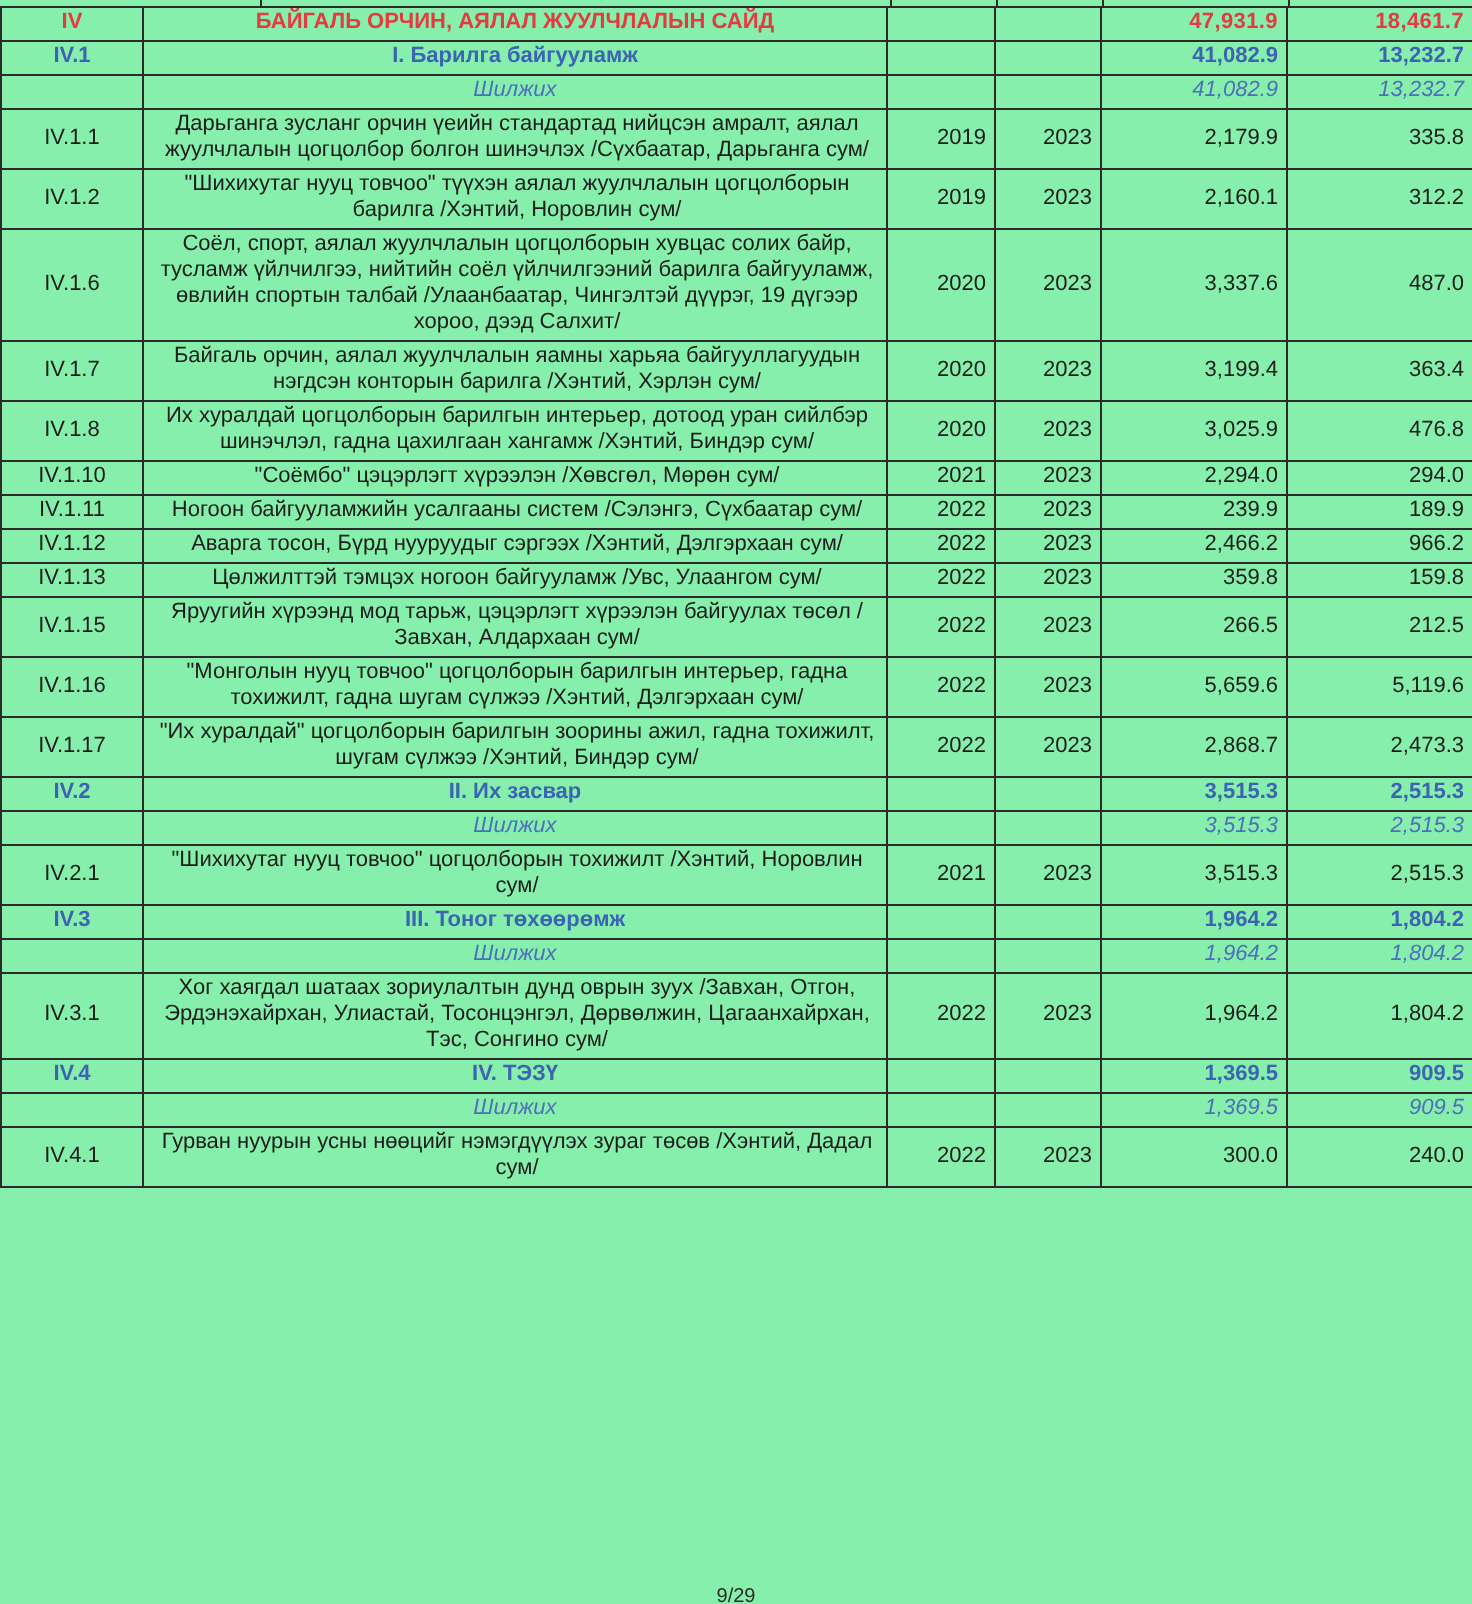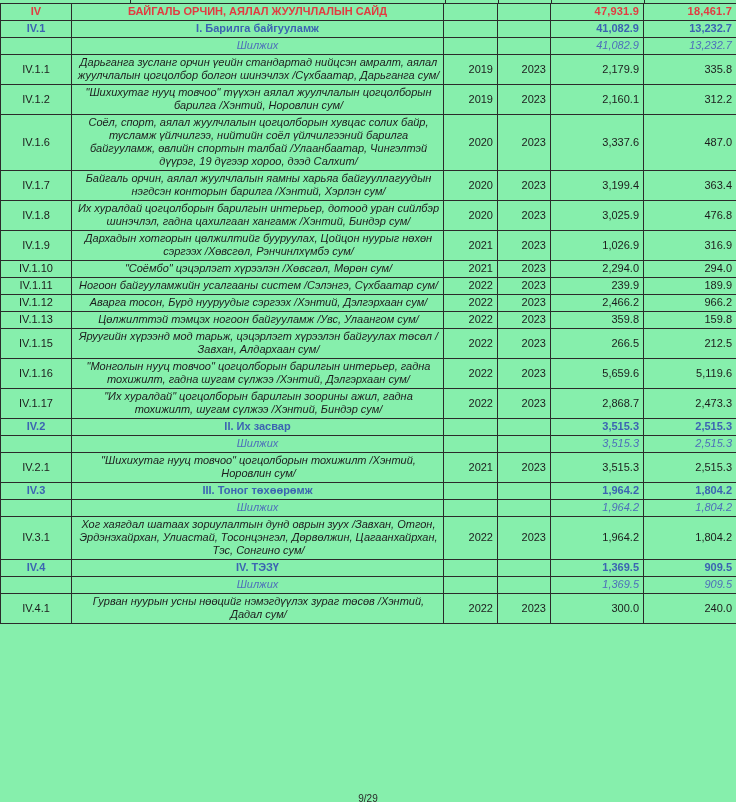--- a/index.html
+++ b/index.html
@@ -49,21 +49,21 @@
   }
   tr.row-red td.c-amt { letter-spacing: 0.2px; }
   tr.row-blue td {
     color: var(--section-blue, #3c64b2);
     font-weight: bold;
   }
   tr.row-shiljih td {
     color: var(--shiljih-blue, #4e6fba);
     font-style: italic;
   }
-  tr.row-normal td.c-desc { padding-right: 2px; font-style: italic; }
+  tr.row-normal td.c-desc { padding-right: 2px; }
 
   .page-footer {
     position: absolute;
     top: 793px;
     left: 0;
     width: 736px;
     text-align: center;
     font-size: 10px;
     color: #2a2a2a;
   }
@@ -149,28 +149,20 @@
         </tr>
         <tr class="row-normal">
           <td class="c-code">IV.1.8</td>
           <td class="c-desc">Их хуралдай цогцолборын барилгын интерьер, дотоод уран сийлбэр шинэчлэл, гадна цахилгаан хангамж /Хэнтий, Биндэр сум/</td>
           <td class="c-year">2020</td>
           <td class="c-year">2023</td>
           <td class="c-amt">3,025.9</td>
           <td class="c-amt">476.8</td>
         </tr>
         <tr class="row-normal">
-          <td class="c-code">IV.1.9</td>
-          <td class="c-desc">Дархадын хотгорын цөлжилтийг бууруулах, Цойцон нуурыг нөхөн сэргээх /Хөвсгөл, Рэнчинлхүмбэ сум/</td>
-          <td class="c-year">2021</td>
-          <td class="c-year">2023</td>
-          <td class="c-amt">1,026.9</td>
-          <td class="c-amt">316.9</td>
-        </tr>
-        <tr class="row-normal">
           <td class="c-code">IV.1.10</td>
           <td class="c-desc">"Соёмбо" цэцэрлэгт хүрээлэн /Хөвсгөл, Мөрөн сум/</td>
           <td class="c-year">2021</td>
           <td class="c-year">2023</td>
           <td class="c-amt">2,294.0</td>
           <td class="c-amt">294.0</td>
         </tr>
         <tr class="row-normal">
           <td class="c-code">IV.1.11</td>
           <td class="c-desc">Ногоон байгууламжийн усалгааны систем /Сэлэнгэ, Сүхбаатар сум/</td>

